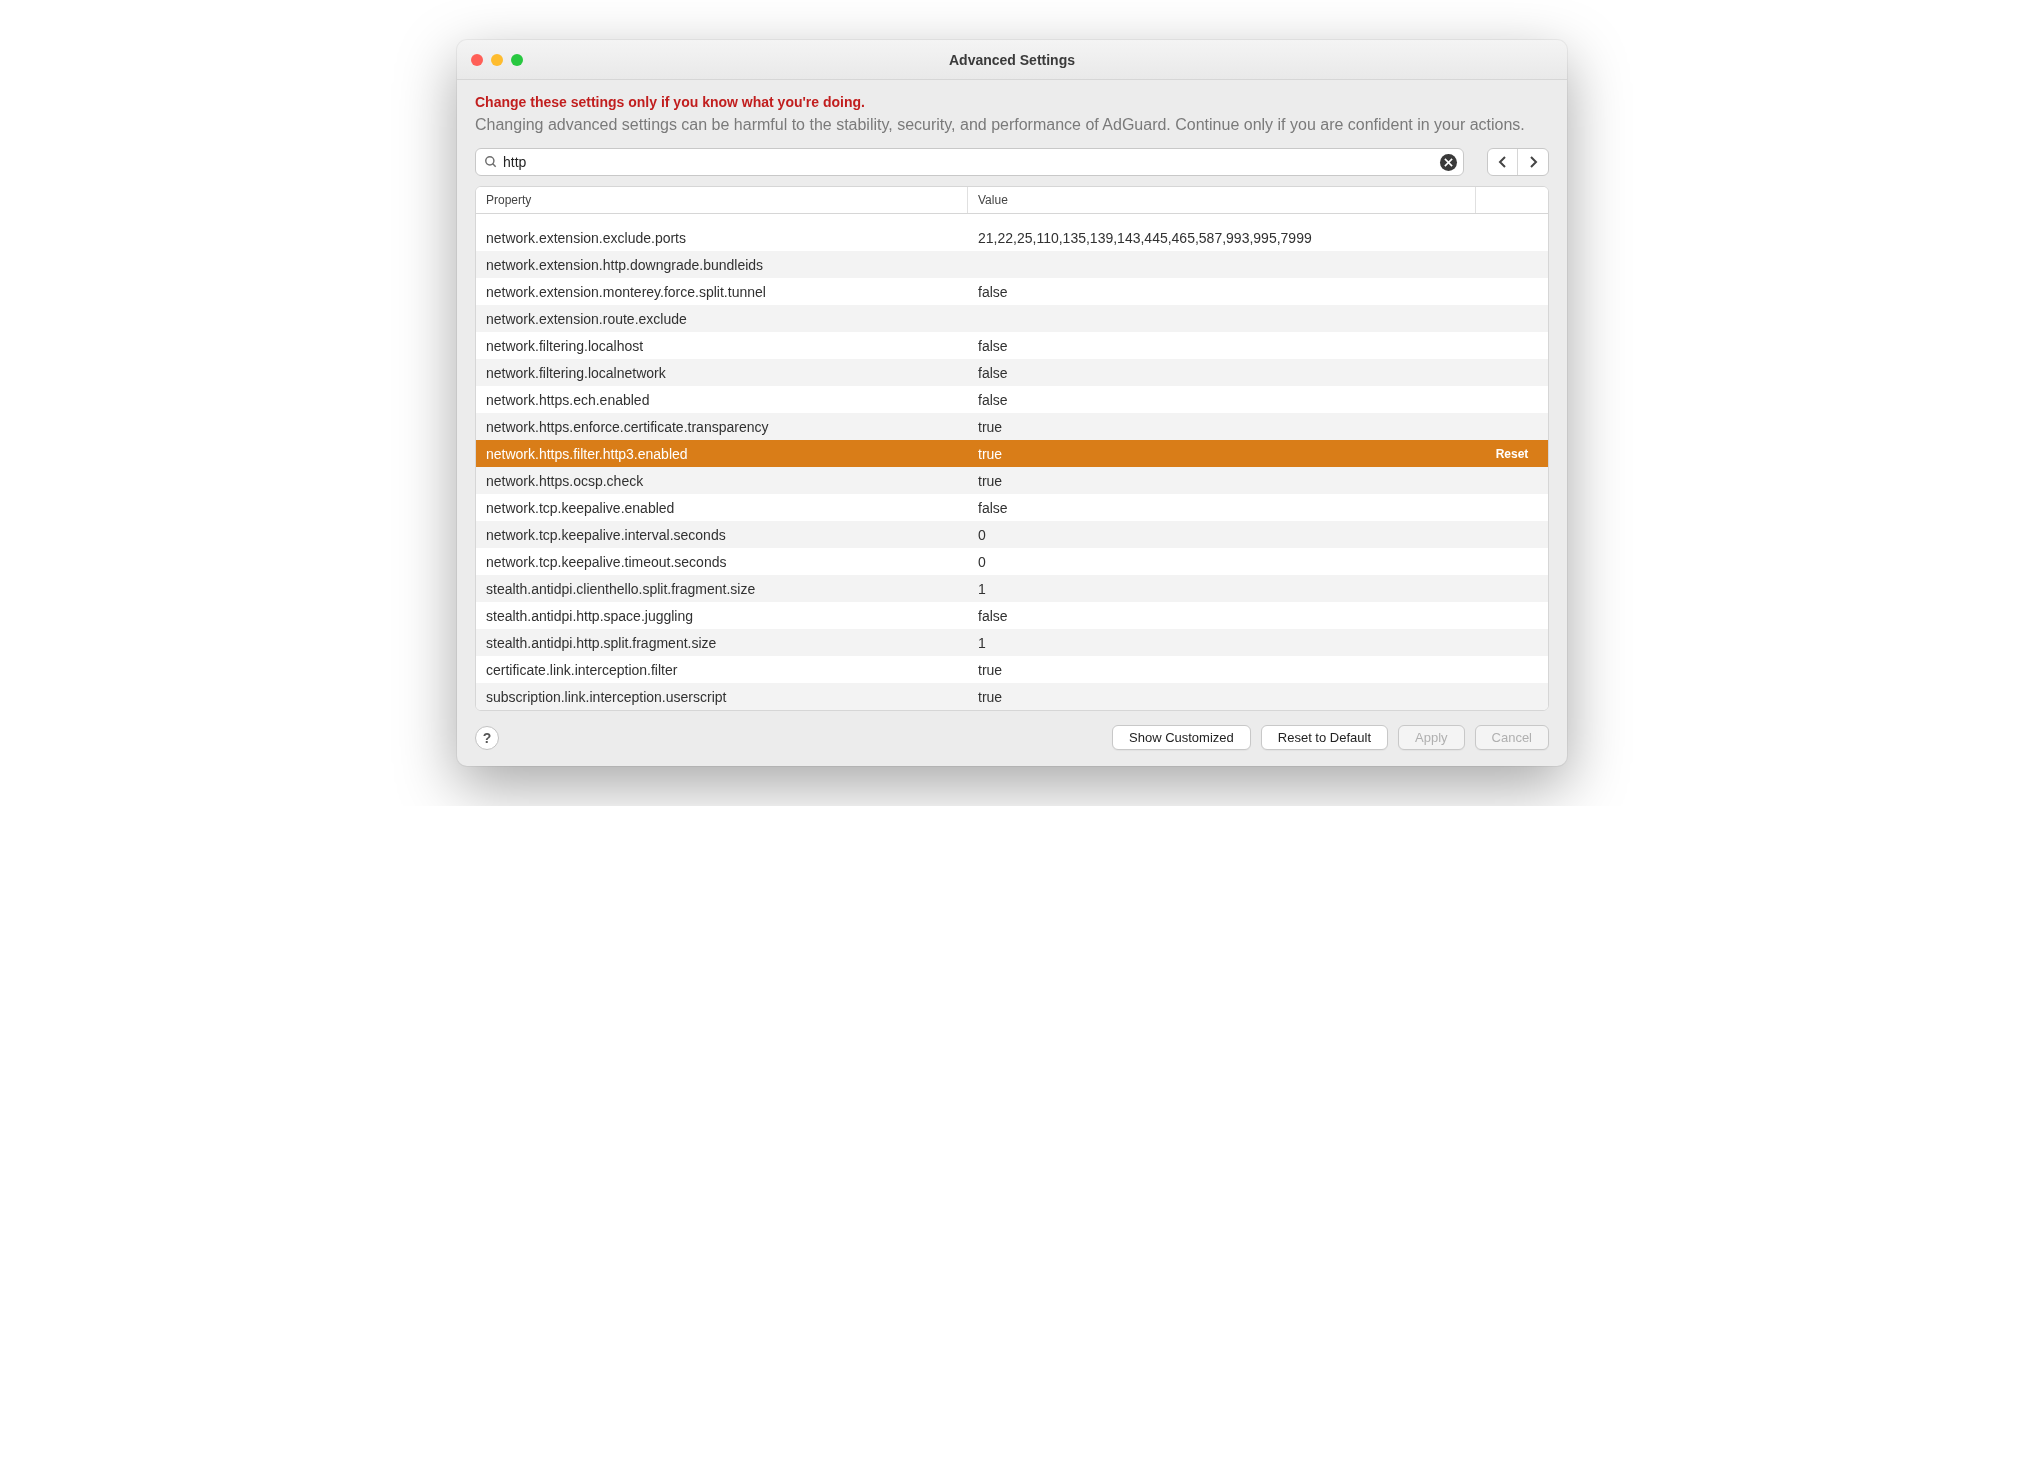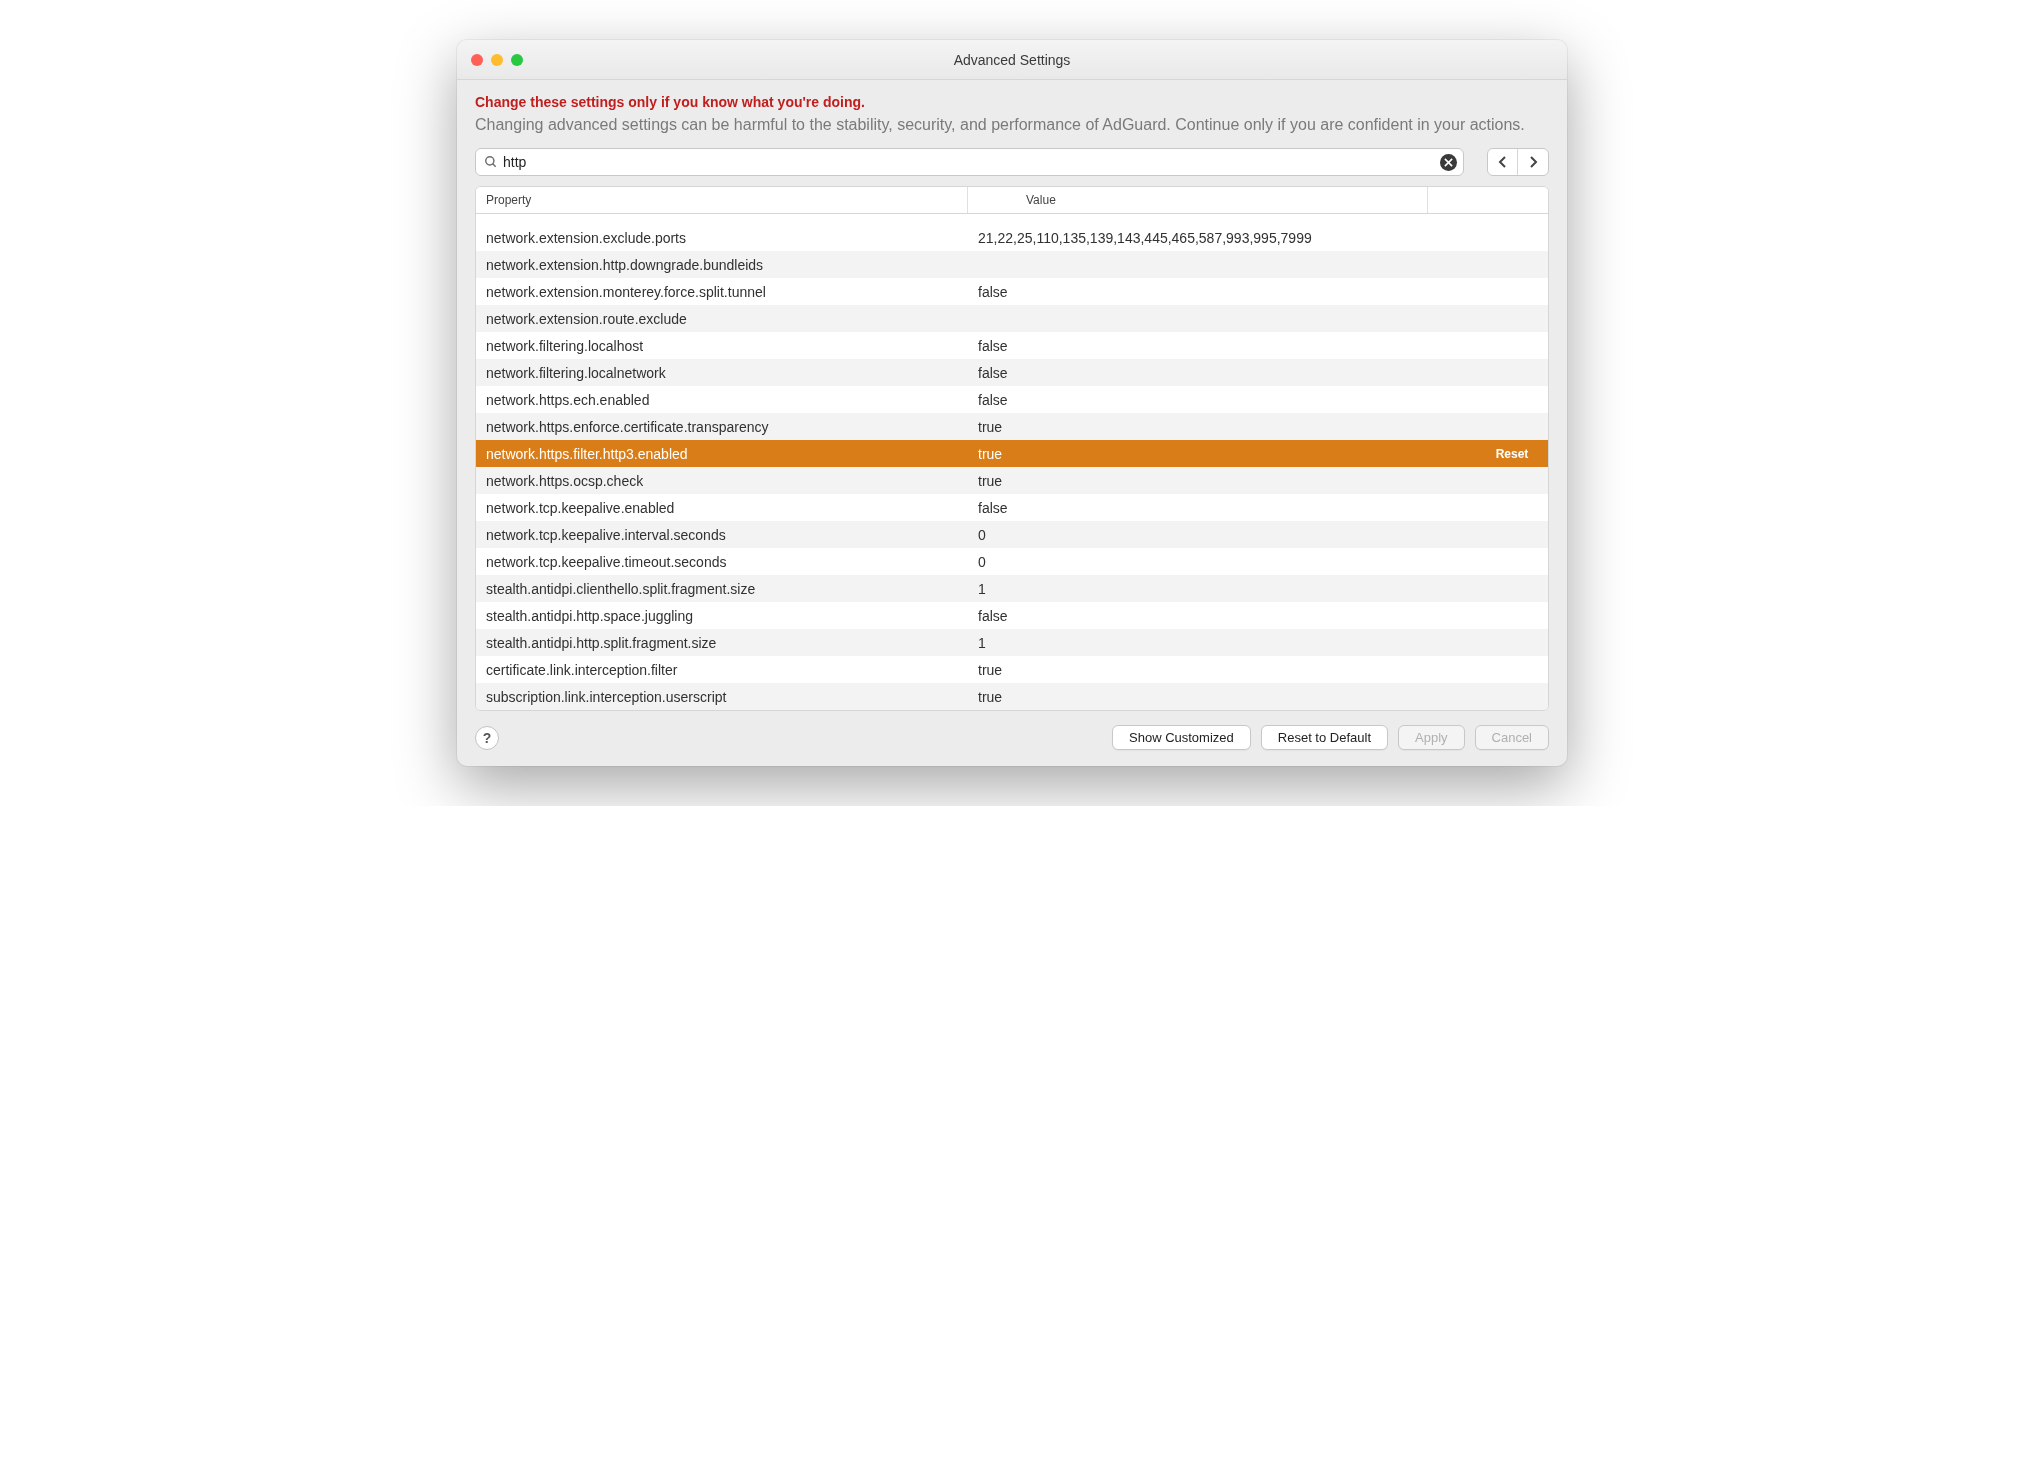--- a/index.html
+++ b/index.html
@@ -35,21 +35,21 @@
       width: 12px; height: 12px; border-radius: 50%;
     }
     .tl-close { background: #ff5f57; }
     .tl-min { background: #febc2e; }
     .tl-max { background: #28c840; }
     .title {
       position: absolute;
       left: 0; right: 0;
       text-align: center;
       font-size: 14px;
-      font-weight: 400;
+      font-weight: 700;
       color: #3a3a3a;
     }
     .content {
       padding: 14px 18px 16px 18px;
     }
     .warning-heading {
       color: #c11e1e;
       font-size: 14px;
       font-weight: 600;
       margin-bottom: 6px;
@@ -121,21 +121,20 @@
       border: 1px solid #d6d6d6;
       border-radius: 6px;
       overflow: hidden;
     }
     .table-header {
       display: flex;
       background: #fff;
       border-bottom: 1px solid #d6d6d6;
       font-size: 12px;
       color: #444;
-      gap: 48px;
     }
     .th-prop { width: 492px; padding: 6px 10px; border-right: 1px solid #e0e0e0; }
     .th-val { flex: 1; padding: 6px 10px; border-right: 1px solid #e0e0e0; }
     .th-act { width: 72px; }
     .table-body { max-height: 510px; overflow: hidden; }
     .row {
       display: flex;
       font-size: 14px;
       color: #313131;
       height: 27px;

